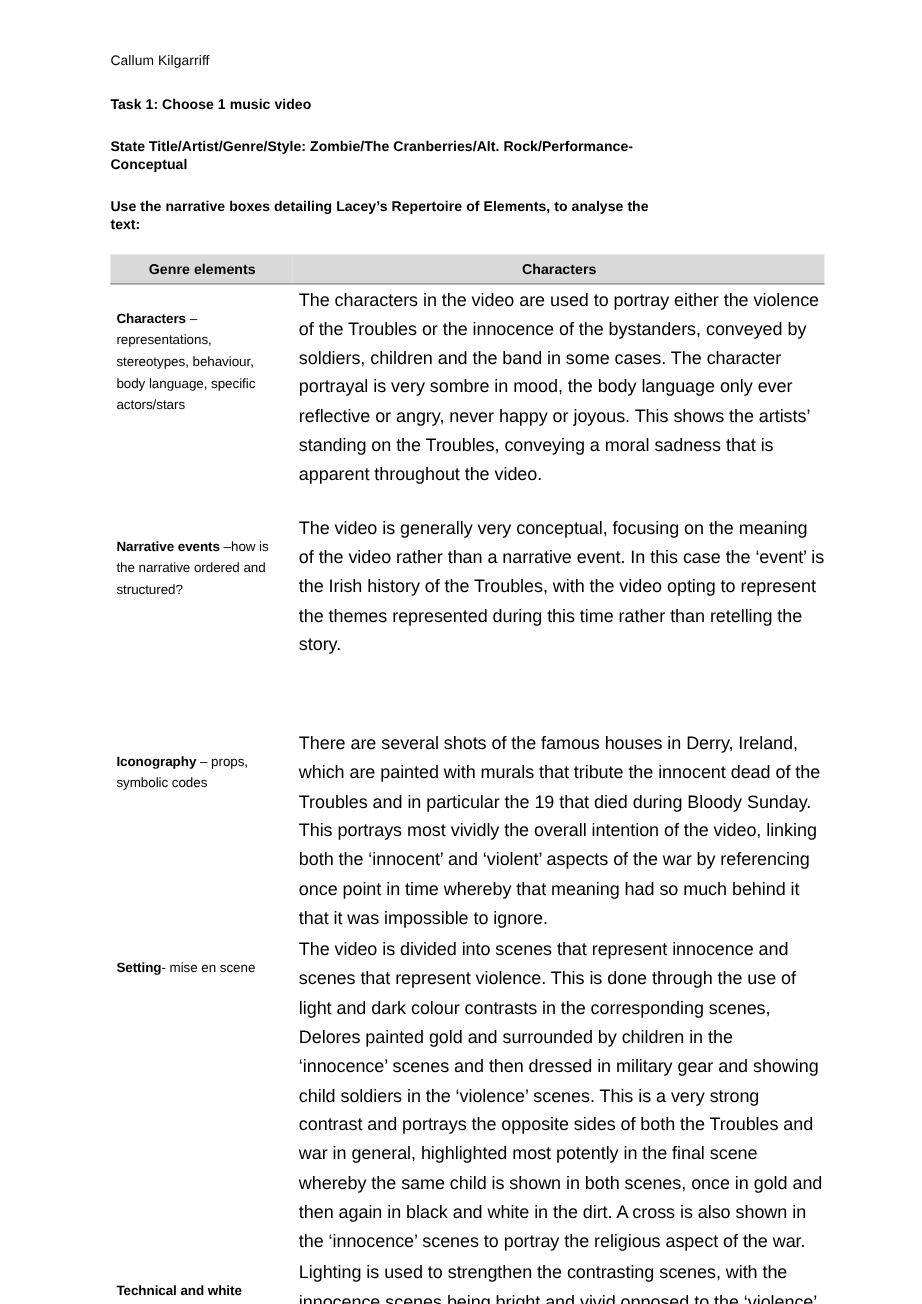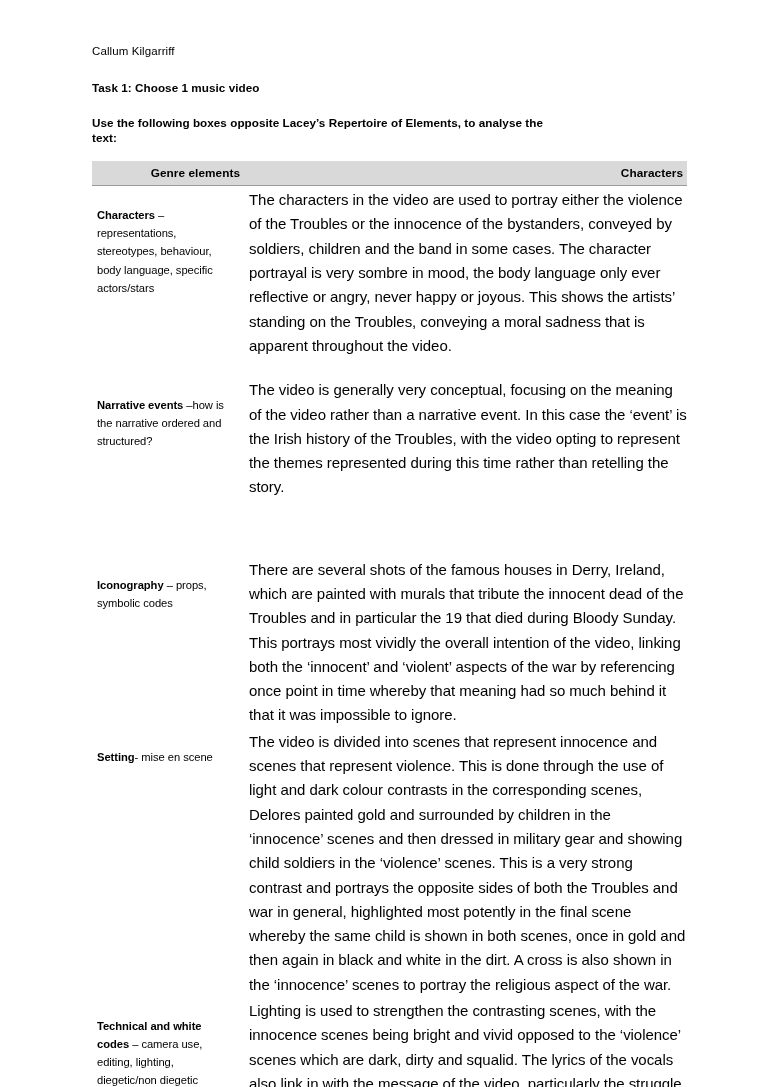--- a/index.html
+++ b/index.html
@@ -46,21 +46,21 @@
     border-collapse: collapse;
     margin-top: 16px;
     table-layout: fixed;
   }
   table.genre-table col.c-left { width: 152px; }
   table.genre-table col.c-right { width: 443px; }
 
   thead th {
     background: #d9d9d9;
     border-bottom: 1px solid #9a9a9a;
-    text-align: right;
+    text-align: center;
     font-size: 11.8px;
     font-weight: bold;
     padding: 5px 4px 5px 5px;
     vertical-align: bottom;
     letter-spacing: 0.05px;
   }
   tbody td {
     vertical-align: top;
     padding: 0;
     border: none;
@@ -93,21 +93,22 @@
 </style>
 </head>
 <body>
 
 <div class="page">
 
   <div class="author">Callum Kilgarriff</div>
 
   <div class="heading-block">
     <div class="heading-line">Task 1: Choose 1 music video</div>
-    <div class="heading-line">Use the following boxes opposite Lacey’s Repertoire of Elements, to analyse the text:</div>
+    <div class="heading-line">State Title/Artist/Genre/Style:  Zombie/The Cranberries/Alt. Rock/Performance-Conceptual</div>
+    <div class="heading-line">Use the narrative boxes detailing Lacey’s Repertoire of Elements, to analyse the text:</div>
   </div>
 
   <table class="genre-table">
     <colgroup>
       <col class="c-left">
       <col class="c-right">
     </colgroup>
     <thead>
       <tr>
         <th>Genre elements</th>

